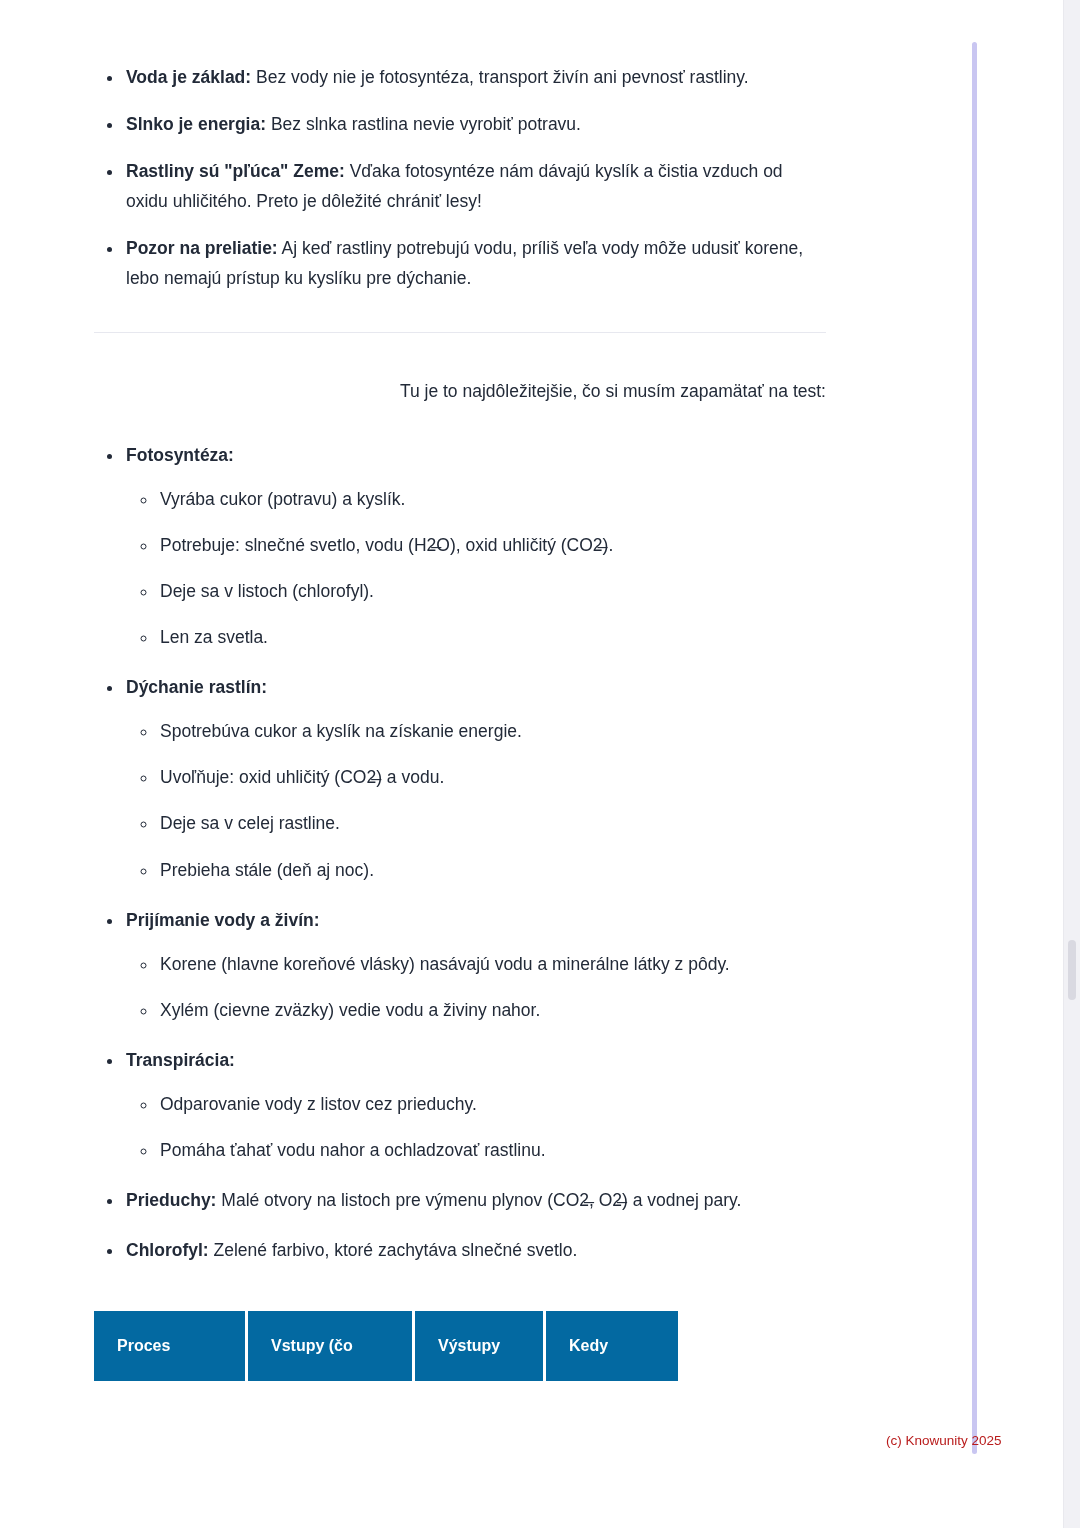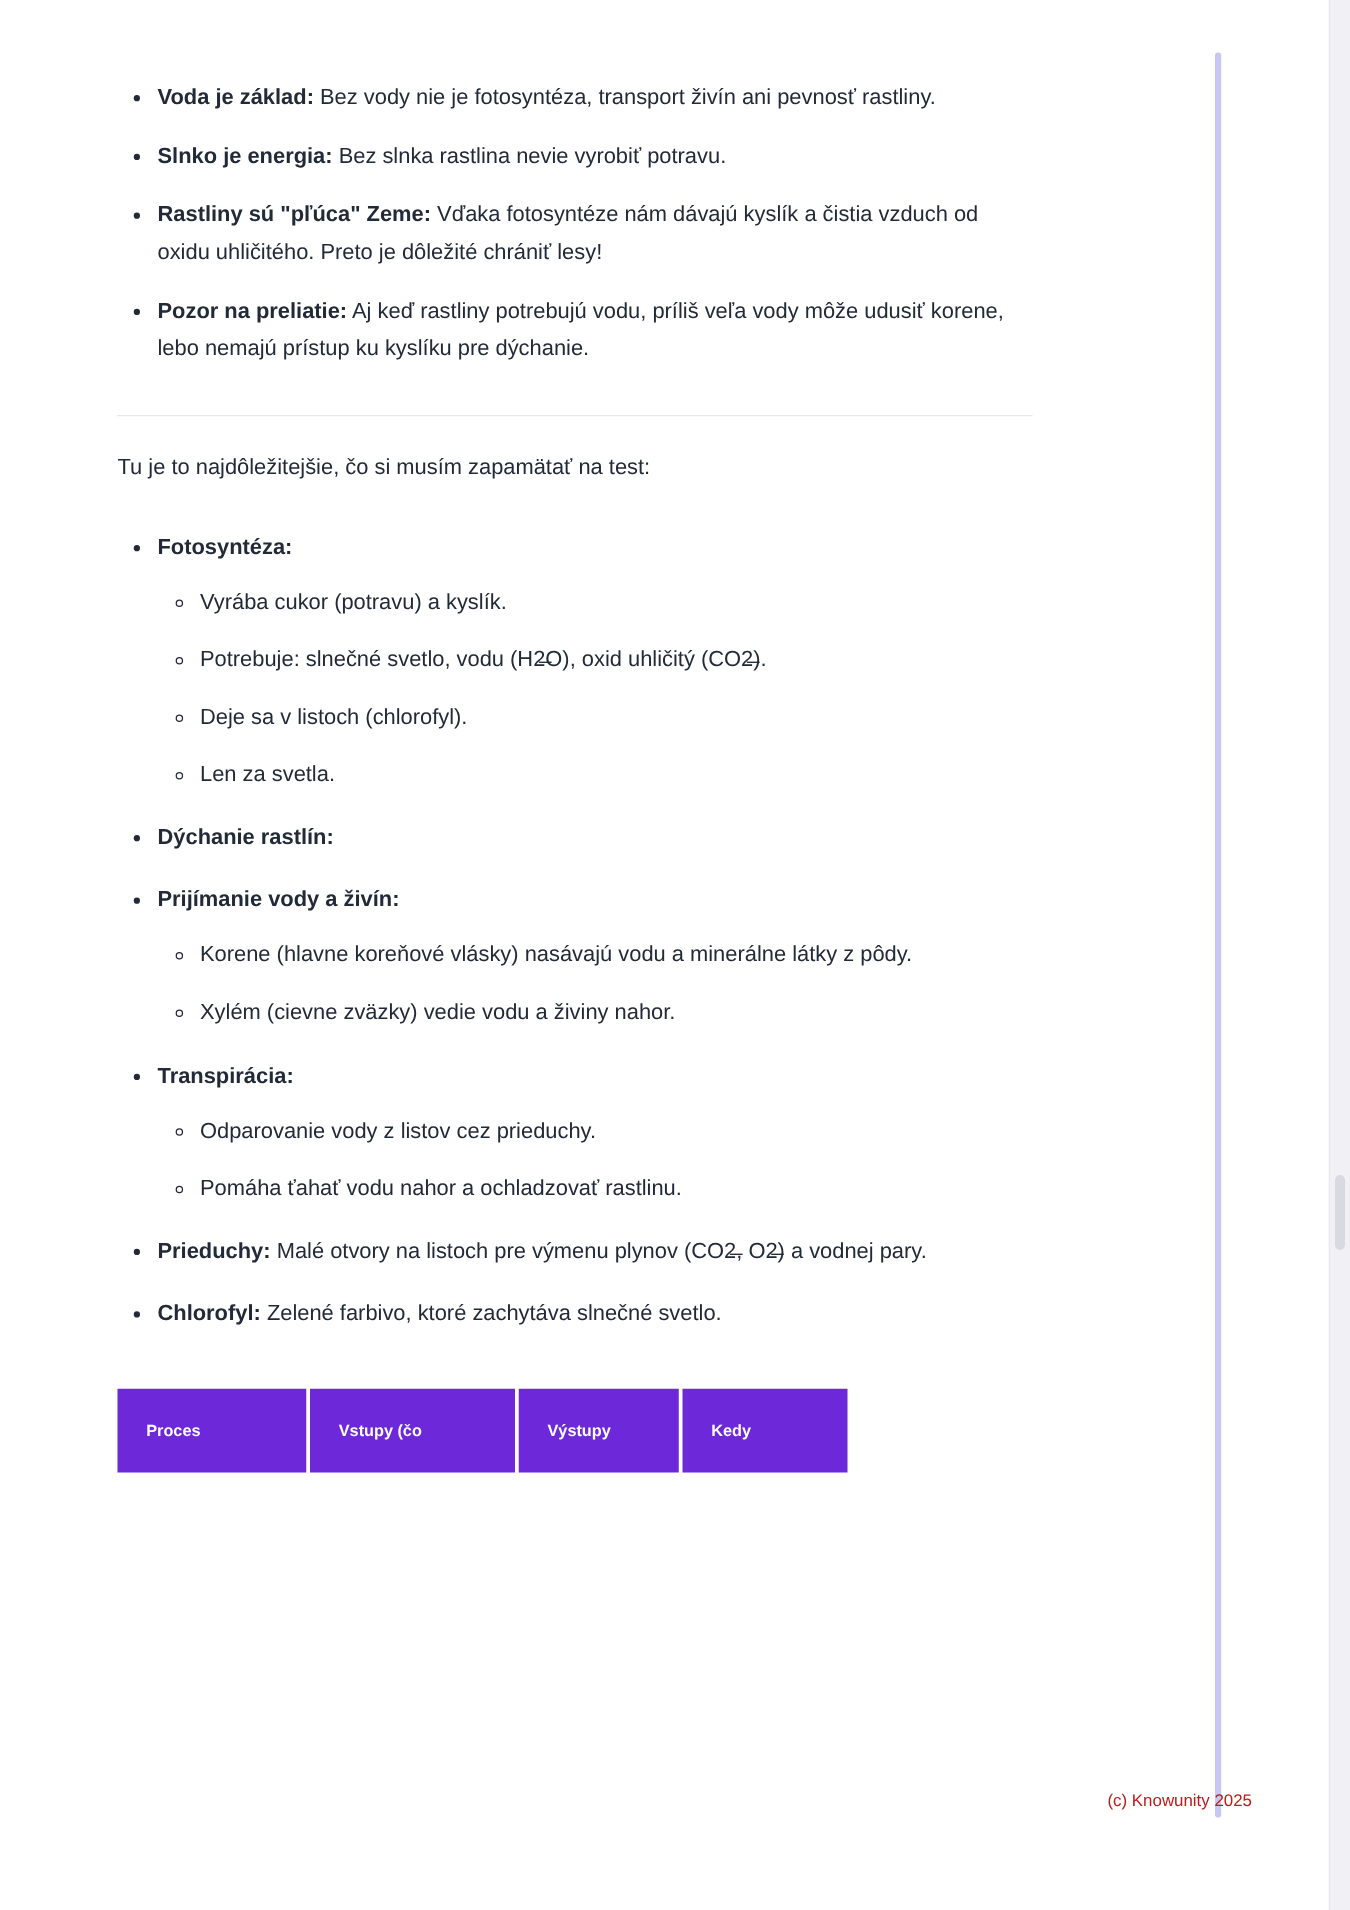--- a/index.html
+++ b/index.html
@@ -39,23 +39,24 @@
   .section-heading {
     margin: 50px 0 0 0;
     font-size: 32px;
     font-weight: 700;
     letter-spacing: -0.3px;
     color: #4338ca;
     padding-bottom: 16px;
     border-bottom: 3px solid #c8c5f2;
   }
   .intro {
-    margin: 25px 0 0 0;
+    margin: 43px 0 0 0;
     font-size: 17.5px;
     line-height: 1.72;
+    text-align: right;
   }
   
   ul.summary {
     margin: 34px 0 0 0;
     padding-left: 30px;
     list-style: disc;
     font-size: 17.5px;
     line-height: 1.72;
   }
   ul.summary > li { margin: 0 0 20px 0; padding-left: 2px; }
@@ -66,24 +67,24 @@
   }
   ul.subs > li { margin: 0 0 16px 0; padding-left: 2px; }
   
   .table-header {
     margin-top: 46px;
     display: flex;
     gap: 3px;
     background: #ffffff;
   }
   .table-header .cell {
-    background: #6d28d9;
+    background: #0369a1;
     color: #ffffff;
     font-weight: 700;
-    font-size: 13px;
+    font-size: 16px;
     padding: 26px 6px 26px 23px;
     white-space: nowrap;
     overflow: hidden;
   }
   .c1 { width: 151px; }
   .c2 { width: 164px; }
   .c3 { width: 128px; }
   .c4 { width: 132px; }
   .c5 { width: 165px; }
   
@@ -148,20 +149,26 @@
       <ul class="subs">
         <li>Vyrába cukor (potravu) a kyslík.</li>
         <li>Potrebuje: slnečné svetlo, vodu (H2̶O), oxid uhličitý (CO2̶).</li>
         <li>Deje sa v listoch (chlorofyl).</li>
         <li>Len za svetla.</li>
       </ul>
     </li>
 
     <li>
       <strong>Dýchanie rastlín:</strong>
+      <ul class="subs">
+        <li>Spotrebúva cukor a kyslík na získanie energie.</li>
+        <li>Uvoľňuje: oxid uhličitý (CO2̶) a vodu.</li>
+        <li>Deje sa v celej rastline.</li>
+        <li>Prebieha stále (deň aj noc).</li>
+      </ul>
     </li>
 
     <li>
       <strong>Prijímanie vody a živín:</strong>
       <ul class="subs">
         <li>Korene (hlavne koreňové vlásky) nasávajú vodu a minerálne látky z pôdy.</li>
         <li>Xylém (cievne zväzky) vedie vodu a živiny nahor.</li>
       </ul>
     </li>
 

